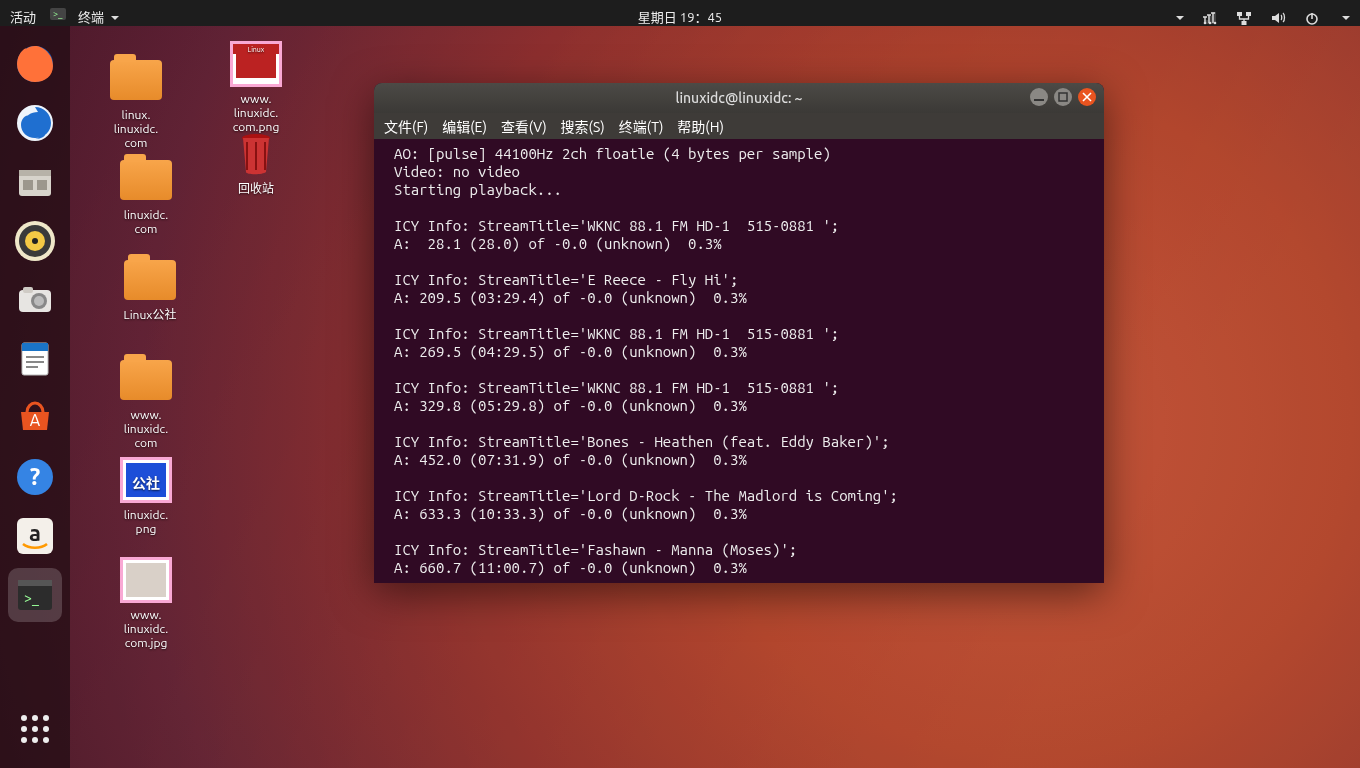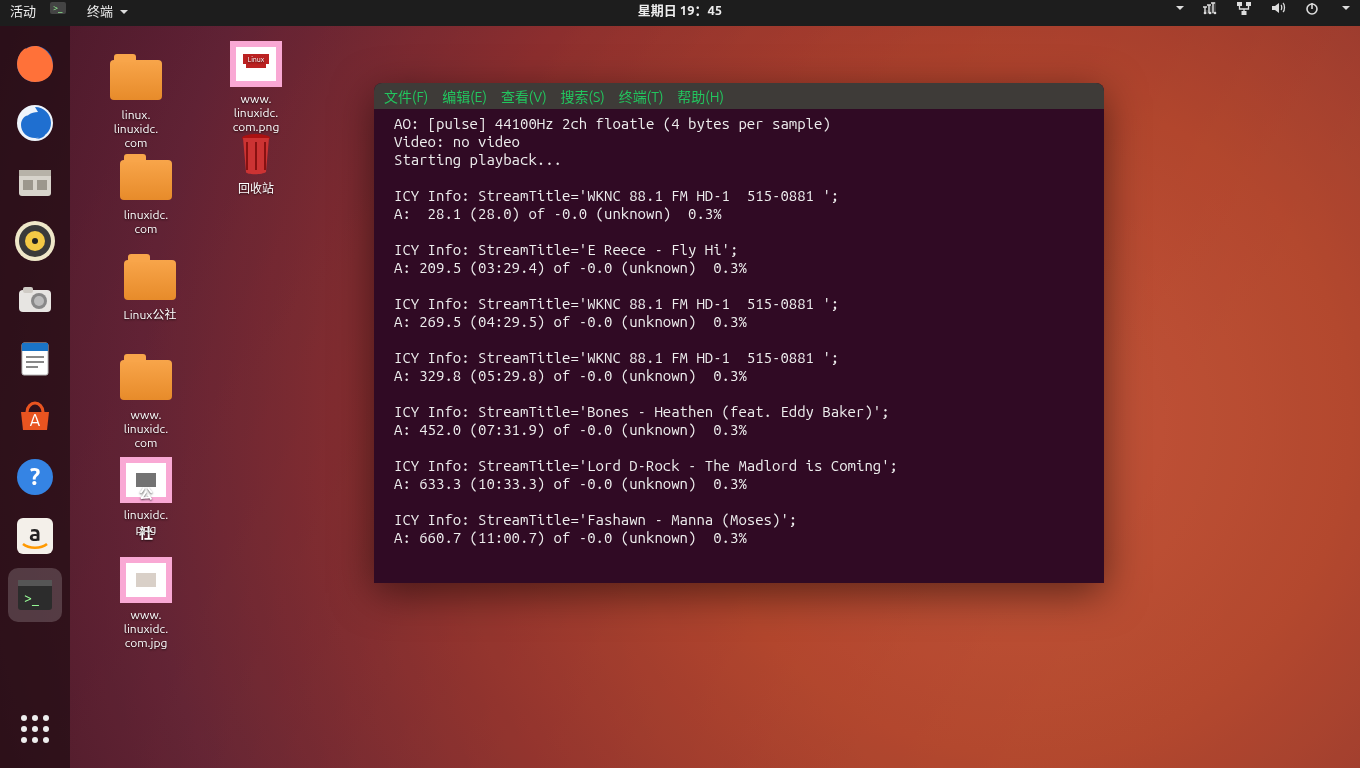--- a/index.html
+++ b/index.html
@@ -6,74 +6,74 @@
 body{width:1360px;height:768px;overflow:hidden;background:#3a141b;position:relative}
 #wall{position:absolute;inset:0;background:
  radial-gradient(circle at 75% 55%,#b5442f 0,#a03623 30%,#7b2524 55%,#4d1a2b 80%,#34101f 100%);
  z-index:0}
 #wall::after{content:"";position:absolute;inset:0;background:
  radial-gradient(ellipse 1200px 900px at 60% 80%,rgba(255,120,60,.15),transparent 60%),
  linear-gradient(120deg,#5c1a2c 0%,#7c2a2d 30%,#a6402c 55%,#c95a32 80%);
  mix-blend-mode:screen;opacity:.25}
 
 #topbar{position:absolute;top:0;left:0;right:0;height:26px;background:#1d1d1d;color:#eee;
- display:flex;align-items:flex-start;font-size:13px;z-index:50;padding:0 10px}
+ display:flex;align-items:flex-end;font-size:13px;z-index:50;padding:0 10px}
 #topbar .left{display:flex;gap:14px;align-items:center}
-#topbar .center{position:absolute;left:50%;transform:translateX(-50%);font-weight:700}
+#topbar .center{position:absolute;left:50%;transform:translateX(-50%);font-weight:400}
 #topbar .right{margin-left:auto;display:flex;gap:18px;align-items:center}
 .tri{display:inline-block;margin-left:4px;border:4px solid transparent;border-top-color:#ddd;position:relative;top:2px}
 .ico{width:16px;height:16px;display:inline-block;position:relative}
 
 #dock{position:absolute;left:0;top:26px;bottom:0;width:70px;background:rgba(30,12,18,.68);
  display:flex;flex-direction:column;align-items:center;padding-top:6px;z-index:40}
 .dock-item{width:54px;height:54px;margin:5px 0;border-radius:10px;display:flex;align-items:center;justify-content:center;position:relative}
 .dock-item.active{background:rgba(255,255,255,.18)}
 .dock-sq{width:48px;height:48px;border-radius:9px;display:flex;align-items:center;justify-content:center}
 .apps-btn{margin-top:auto;margin-bottom:12px;width:54px;height:54px;display:flex;align-items:center;justify-content:center}
 .grid9{display:grid;grid-template-columns:repeat(3,6px);grid-template-rows:repeat(3,6px);gap:5px}
 .grid9 span{width:6px;height:6px;border-radius:50%;background:#eee}
 
 #desktop{position:absolute;left:70px;top:26px;right:0;bottom:0;z-index:10}
 .desk-icon{position:absolute;width:92px;text-align:center;color:#fff;font-size:12px;line-height:14px;
  text-shadow:0 1px 2px rgba(0,0,0,.7)}
 .desk-icon .thumb{width:56px;height:48px;margin:0 auto 4px;display:flex;align-items:center;justify-content:center}
 .folder{width:52px;height:40px;background:linear-gradient(#f8a54a,#e78b2a);border-radius:4px;position:relative}
 .folder::before{content:"";position:absolute;top:-6px;left:4px;width:22px;height:8px;border-radius:3px 3px 0 0;background:#f8a54a}
-.pic-frame{width:52px;height:46px;background:#fff;border:6px solid #f9a8d4;padding:10px}
+.pic-frame{width:52px;height:46px;background:#fff;border:3px solid #f9a8d4;padding:3px}
 .pic-frame .inner{width:100%;height:100%}
 
 #term-win{position:absolute;left:304px;top:57px;width:730px;height:500px;z-index:30;
  background:#300a24;border-radius:8px 8px 0 0;box-shadow:0 10px 40px rgba(0,0,0,.5);overflow:hidden}
 #term-title{height:30px;background:linear-gradient(#4c4a46,#3b3936);color:#ddd;display:flex;align-items:center;justify-content:center;font-size:14px;position:relative;font-weight:500}
 .win-btns{position:absolute;right:8px;top:5px;display:flex;gap:6px}
 .win-btn{width:18px;height:18px;border-radius:50%;display:flex;align-items:center;justify-content:center;font-size:12px;color:#333}
 .btn-min{background:#8a8884}
 .btn-max{background:#8a8884}
 .btn-close{background:#e95420;color:#fff}
-#term-menu{height:26px;background:#3e3b38;color:#22c55e;display:flex;align-items:center;gap:14px;padding:0 10px;font-size:14px}
+#term-menu{height:26px;background:#3e3b38;color:#ffffff;display:flex;align-items:center;gap:14px;padding:0 10px;font-size:14px}
 #term-body{padding:6px 20px;color:#eee;font-family:"Ubuntu Mono","DejaVu Sans Mono",monospace;font-size:15px;line-height:18px;white-space:pre}
 
 svg{display:block}
 </style>
 </head>
 <body>
 
 <div id="wall"></div>
 
 <div id="topbar">
   <div class="left">
     <span>活动</span>
     <span>
       <span class="ico">
         <svg viewBox="0 0 16 16">
             <rect width="16" height="12" y="2" rx="2" fill="#444"></rect>
             <text x="3" y="11" font-size="9" fill="#9f9">&gt;_</text>
           </svg>
       </span>
-      <span style="margin-left:18px">终端</span>
+      <span style="margin-left:9px">终端</span>
       <span class="tri"></span>
     </span>
   </div>
   <div class="center">星期日 19：45</div>
   <div class="right">
     <span class="tri"></span>
     <span>
       <svg width="16" height="16" viewBox="0 0 16 16">
           <path fill="#ddd" d="M2 14h4v-4H2zM6 14h4V6H6zM10 14h4V2h-4z" opacity=".2"></path>
           <path fill="#ddd" d="M3 7v6M7 5v8M11 3v10M5 7h-4M9 5h-4M13 3h-4" stroke="#ddd" stroke-width="1.4"></path>
@@ -237,21 +237,21 @@
       </div>
       <div class="desk-icon" style="left: 30px; top: 330px;">
         <div class="thumb">
           <div class="folder"></div>
         </div>
         <div>www.<br>linuxidc.<br>com</div>
       </div>
       <div class="desk-icon" style="left: 30px; top: 430px;">
         <div class="thumb">
           <div class="pic-frame">
-            <div class="inner" style="background:#737373;text-align:center">
+            <div class="inner" style="background:#1d4ed8;text-align:center">
               <div style="color:#fff;font-size:14px;font-weight:bold;line-height:40px">公社</div>
             </div>
           </div>
         </div>
         <div>linuxidc.<br>png</div>
       </div>
       <div class="desk-icon" style="left: 30px; top: 530px;">
         <div class="thumb">
           <div class="pic-frame">
             <div class="inner" style="background:#d9d0c8;text-align:center"></div>
@@ -277,20 +277,40 @@
             <ellipse cx="22" cy="8" rx="14" ry="4" fill="#a11"></ellipse>
             <path d="M9 8l3 34c0 3 17 3 20 0l3-34" fill="#c33"></path>
             <path d="M13 12v28M22 12v28M31 12v28" stroke="#811" stroke-width="2"></path>
           </svg>
         </div>
         <div>回收站</div>
       </div>
     </div>
 
   <div id="term-win">
+    <div id="term-title">
+      <span>linuxidc@linuxidc: ~</span>
+      <div class="win-btns">
+        <div class="win-btn btn-min">
+          <svg width="10" height="10" viewBox="0 0 10 10">
+              <rect y="7" width="10" height="2" fill="#333"></rect>
+            </svg>
+        </div>
+        <div class="win-btn btn-max">
+          <svg width="10" height="10" viewBox="0 0 10 10">
+              <rect x="1" y="1" width="8" height="8" fill="none" stroke="#333" stroke-width="1.5"></rect>
+            </svg>
+        </div>
+        <div class="win-btn btn-close">
+          <svg width="10" height="10" viewBox="0 0 10 10">
+              <path d="M1 1l8 8M9 1l-8 8" stroke="#fff" stroke-width="1.6"></path>
+            </svg>
+        </div>
+      </div>
+    </div>
     <div id="term-menu">
         <span>文件(F)</span>
         <span>编辑(E)</span>
         <span>查看(V)</span>
         <span>搜索(S)</span>
         <span>终端(T)</span>
         <span>帮助(H)</span>
       </div>
     <div id="term-body">AO: [pulse] 44100Hz 2ch floatle (4 bytes per sample)
 Video: no video

